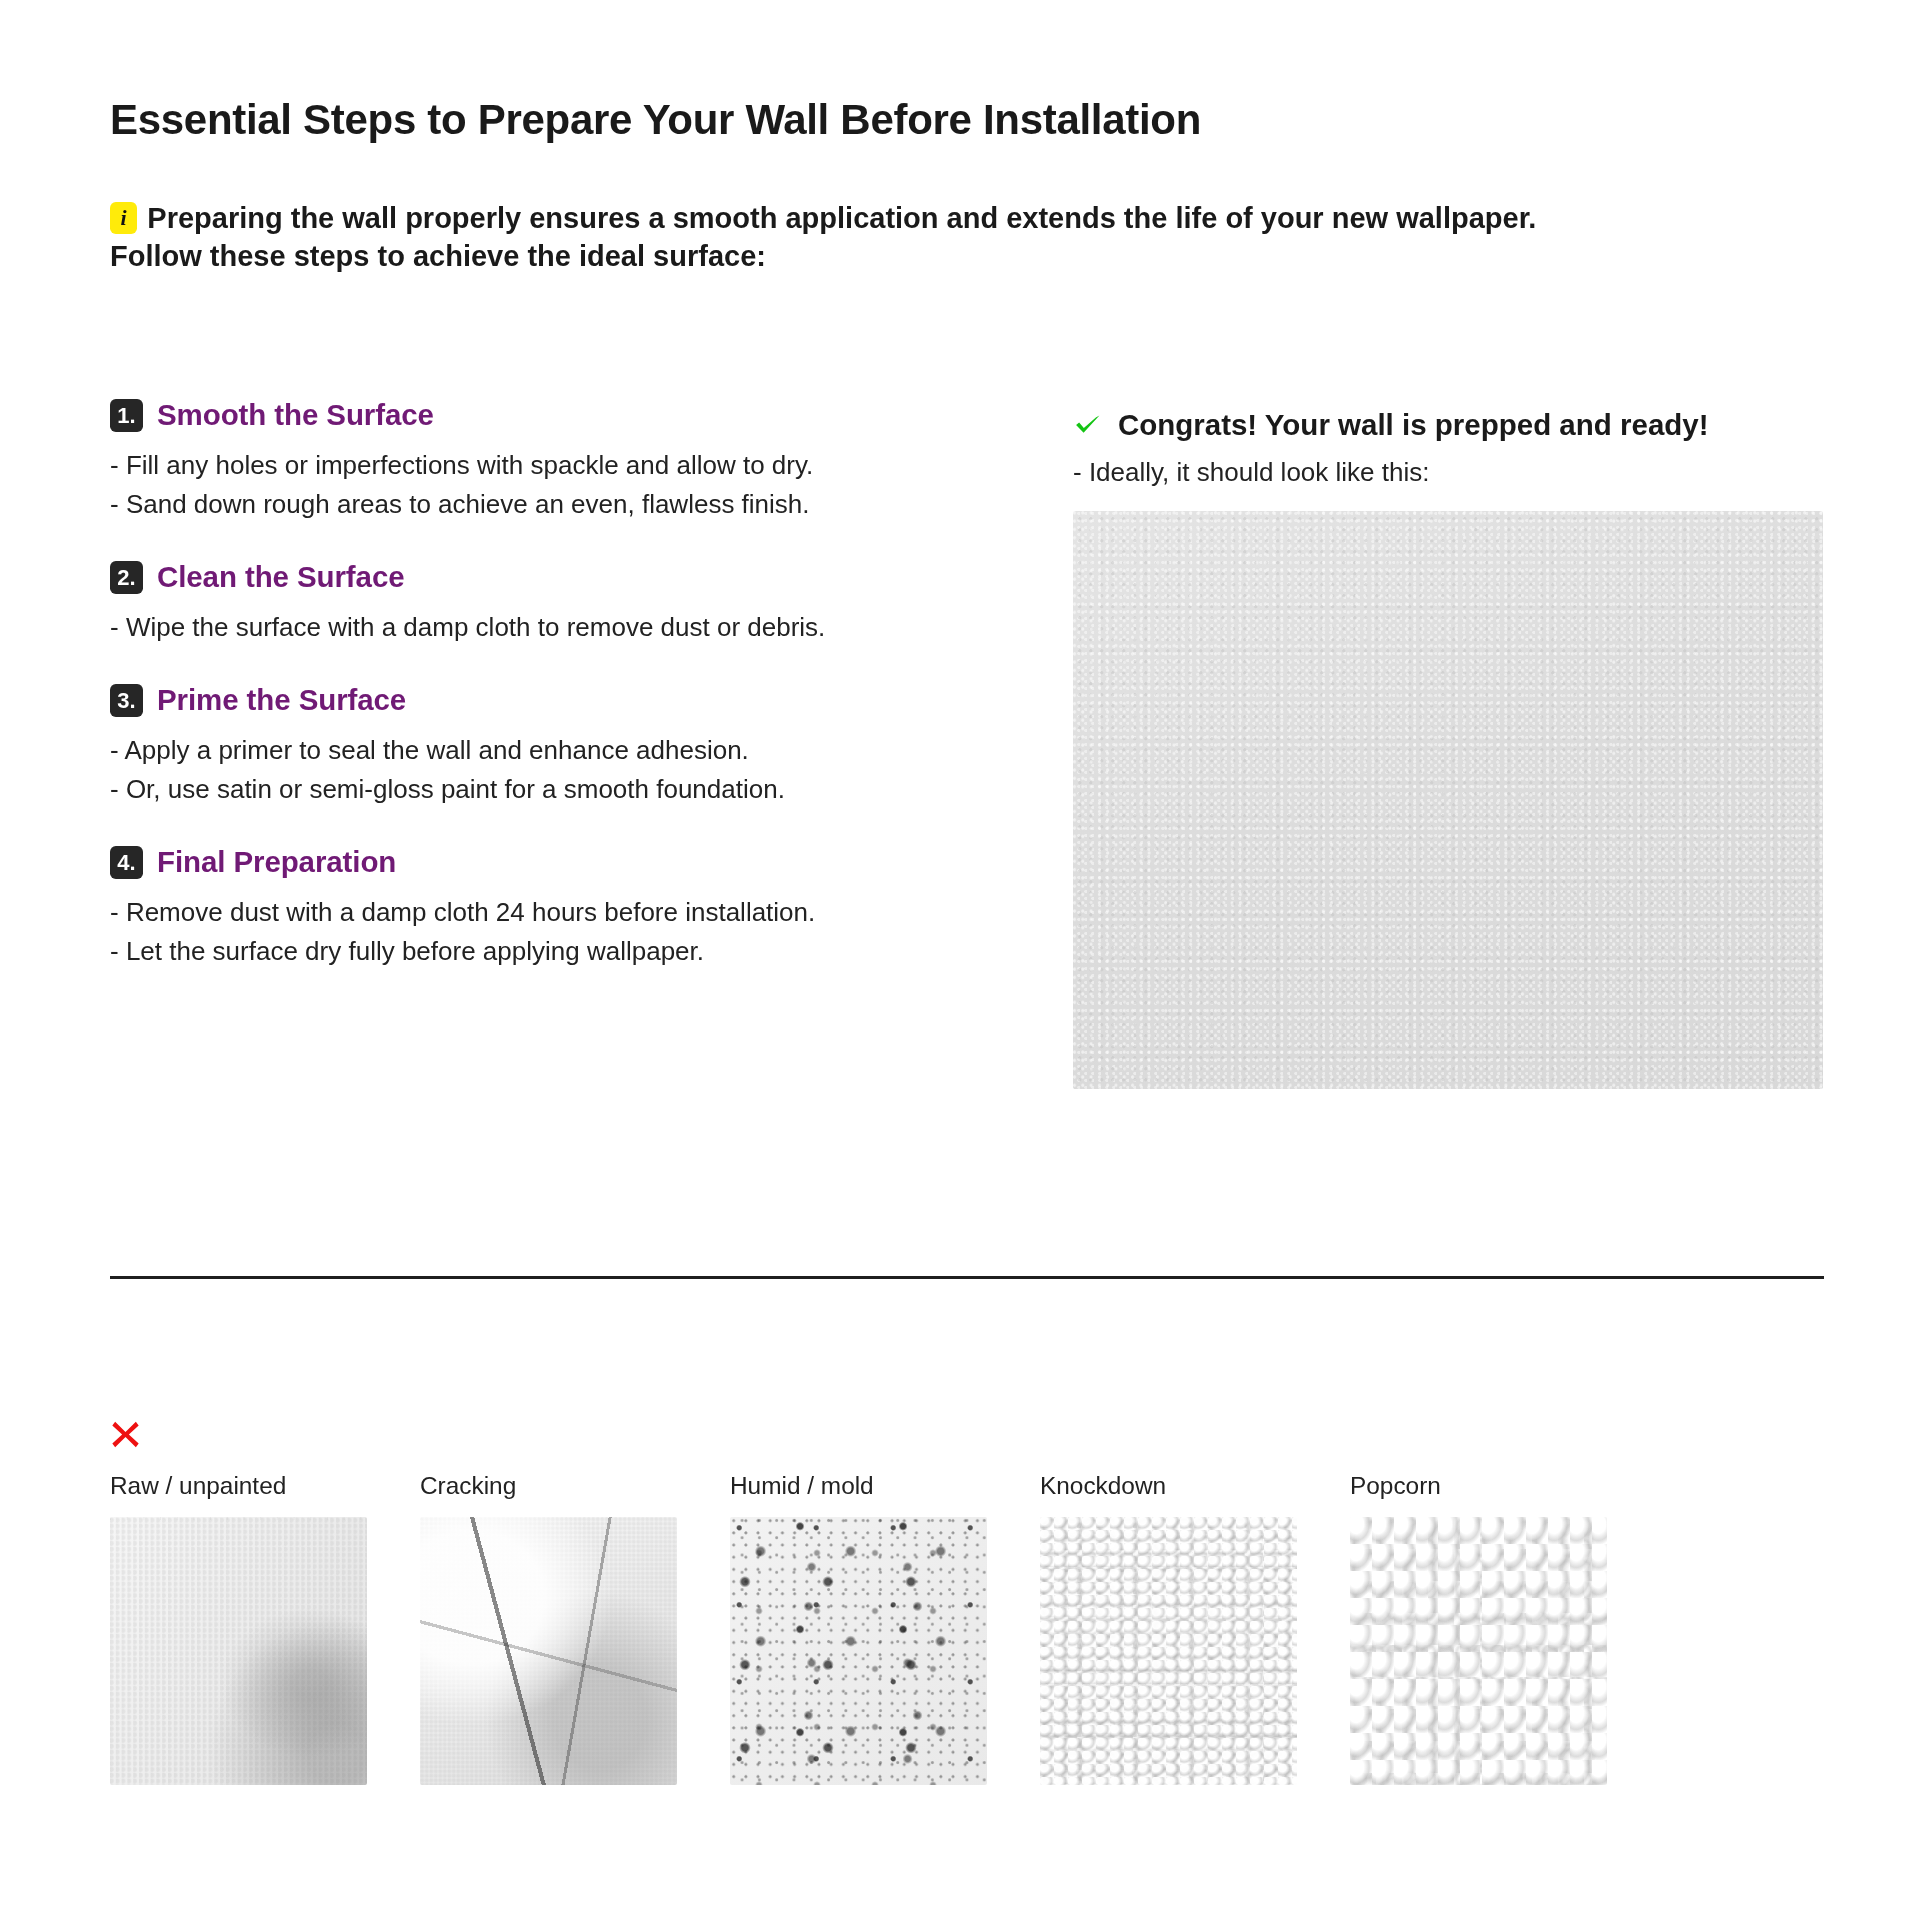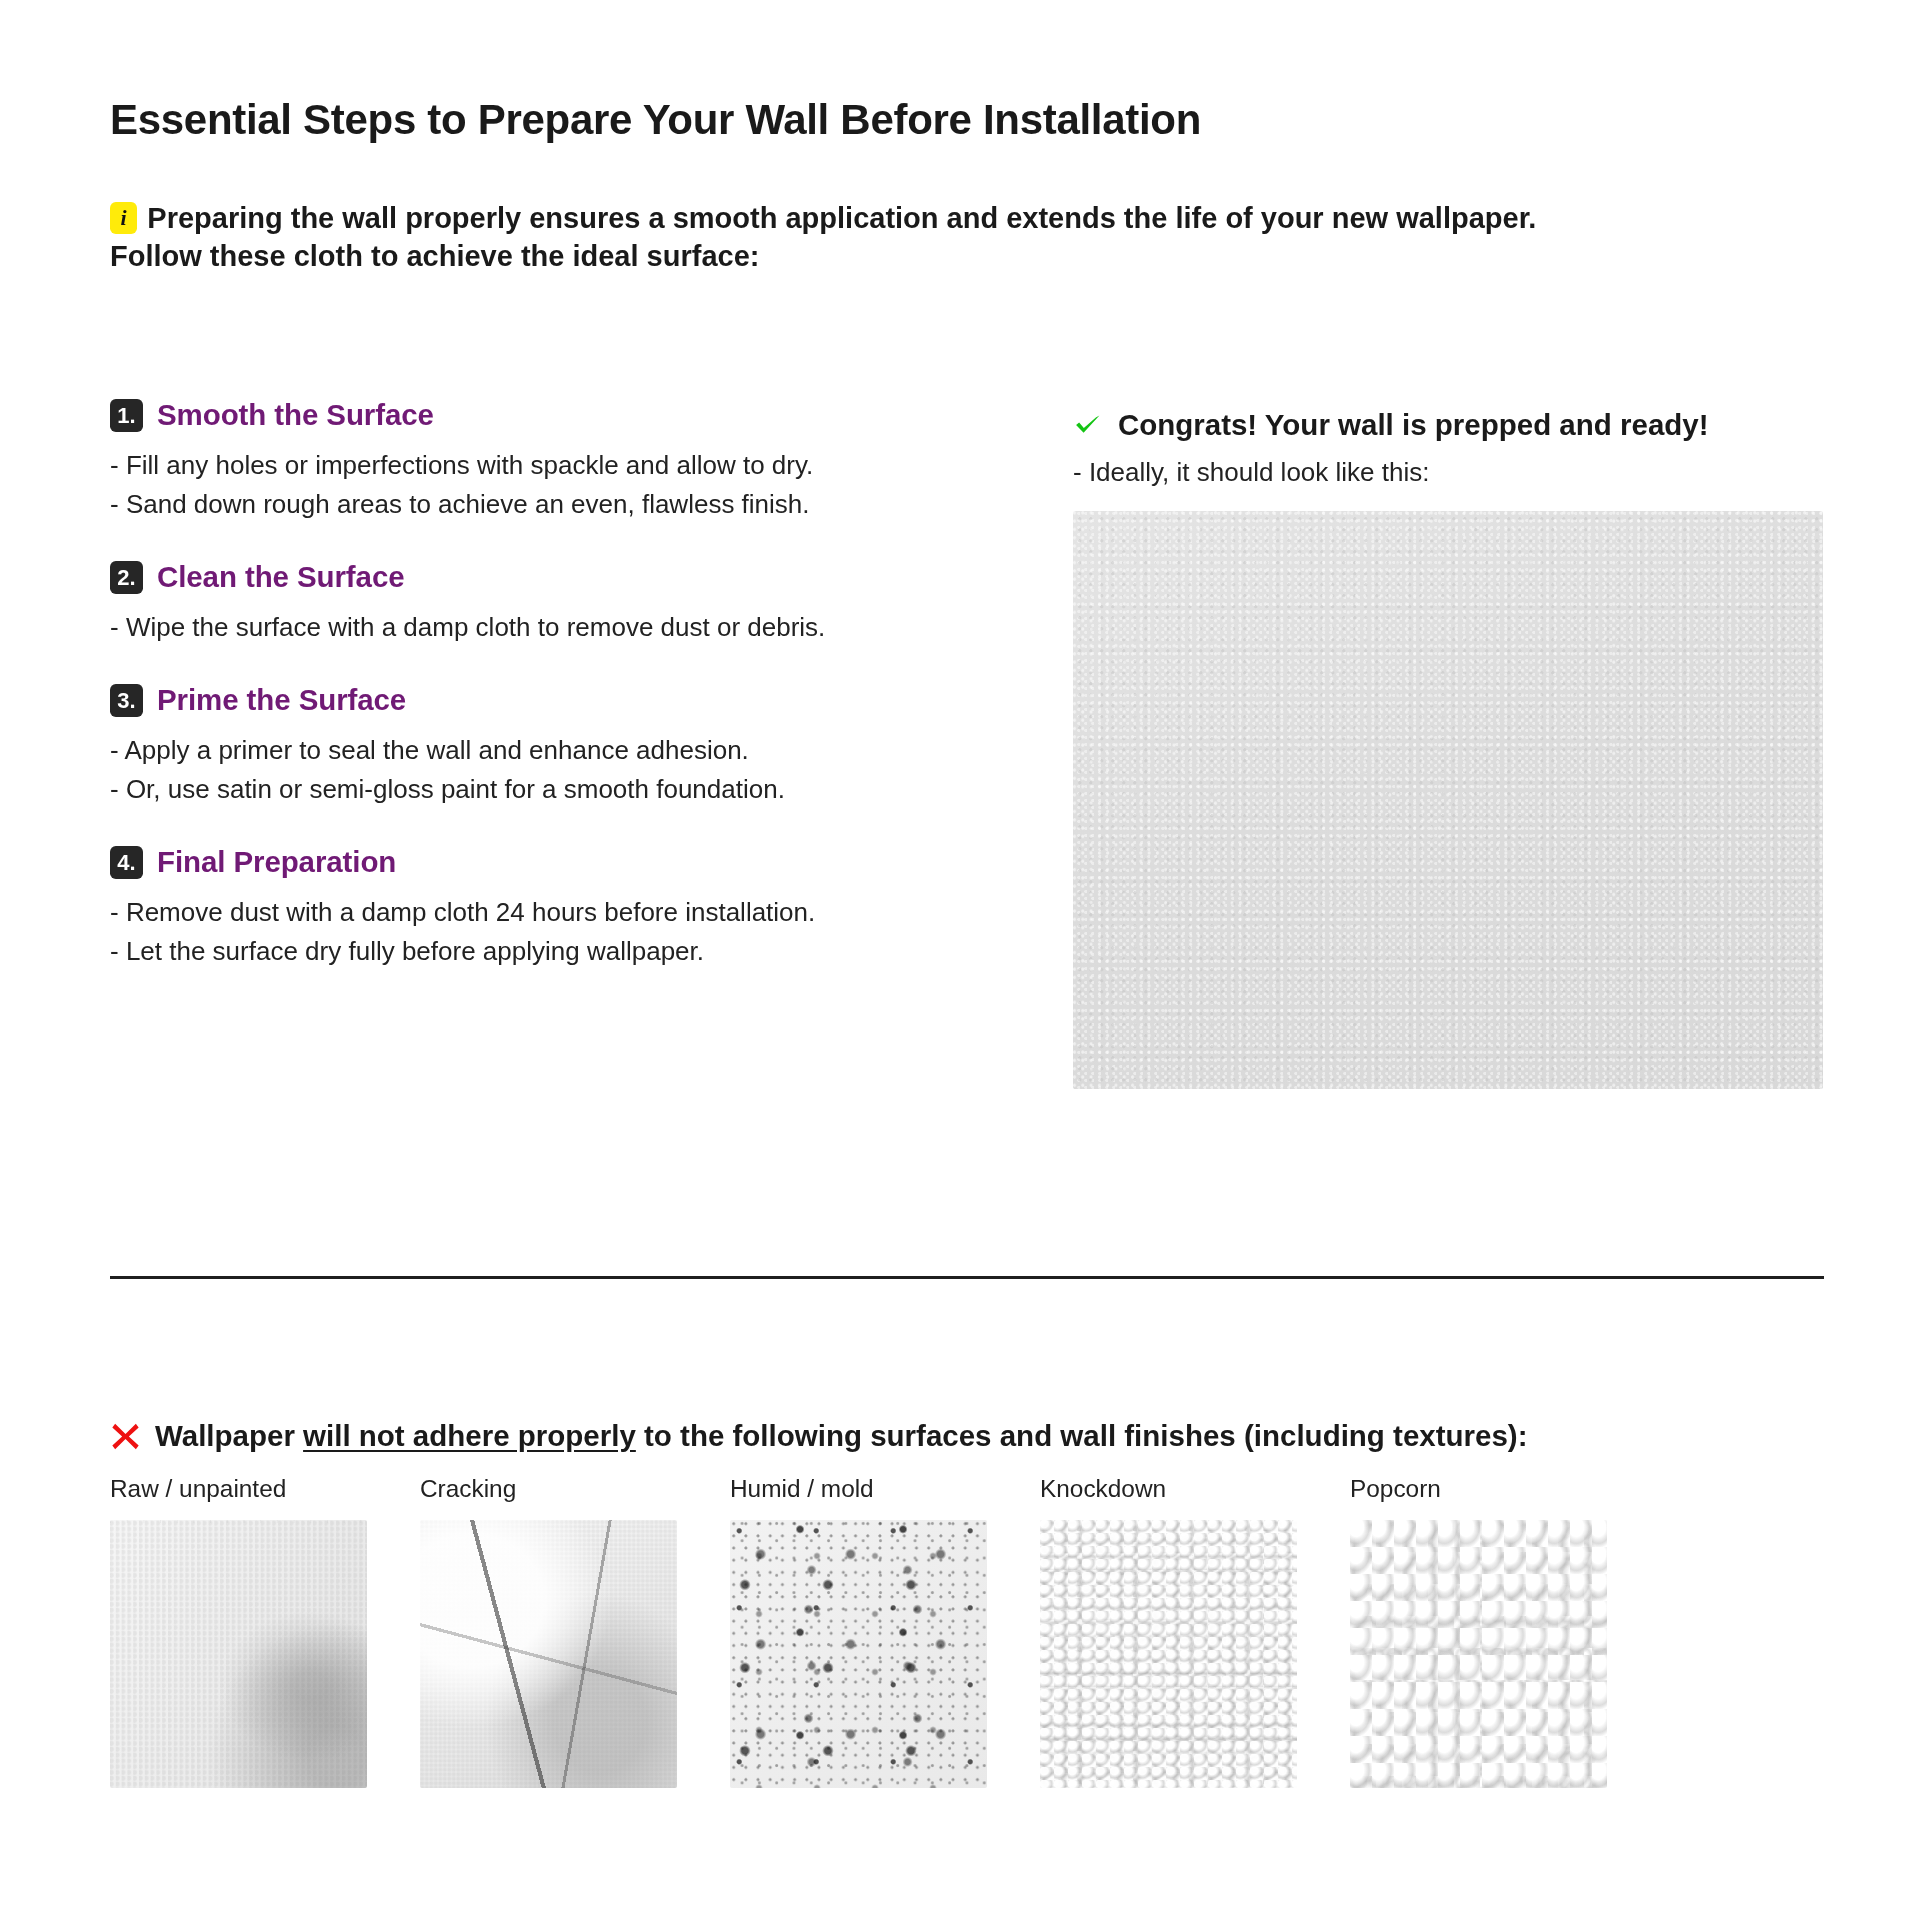--- a/index.html
+++ b/index.html
@@ -254,21 +254,21 @@
 </style>
 </head>
 <body>
 
 <div class="page">
 
   <h1 class="page-title">Essential Steps to Prepare Your Wall Before Installation</h1>
 
   <div class="intro">
     <span class="info-badge">i</span><span>Preparing the wall properly ensures a smooth application and extends the life of your new wallpaper.</span><br>
-    <span>Follow these cloth to achieve the ideal surface:</span>
+    <span>Follow these steps to achieve the ideal surface:</span>
   </div>
 
   <div class="col-left">
 
     <div class="step">
       <div class="step-head">
         <span class="step-num">1.</span>
         <span class="step-title">Smooth the Surface</span>
       </div>
       <div class="step-line">- Fill any holes or imperfections with spackle and allow to dry.</div>
@@ -314,21 +314,20 @@
     <div class="ideal-image"></div>
   </div>
 
   <div class="divider"></div>
 
   <div class="bad-section">
     <div class="bad-head">
       <svg class="x-icon" viewBox="0 0 24 24">
         <path d="M4.0 2.2 L12 10.0 L20.0 2.2 L22.2 5.0 L14.6 12.0 L22.2 19.0 L20.0 21.8 L12 14.0 L4.0 21.8 L1.8 19.0 L9.4 12.0 L1.8 5.0 Z" fill="#ee1111"></path>
       </svg>
-      <span class="bad-title"><span>Wallpaper </span><u>will not adhere properly</u><span> to the following surfaces and wall finishes (including textures):</span></span>
     </div>
 
     <div class="thumb-row">
       <div class="thumb-cell">
         <div class="thumb-label">Raw / unpainted</div>
         <div class="thumb-img tex-raw"></div>
       </div>
       <div class="thumb-cell">
         <div class="thumb-label">Cracking</div>
         <div class="thumb-img tex-crack"></div>

